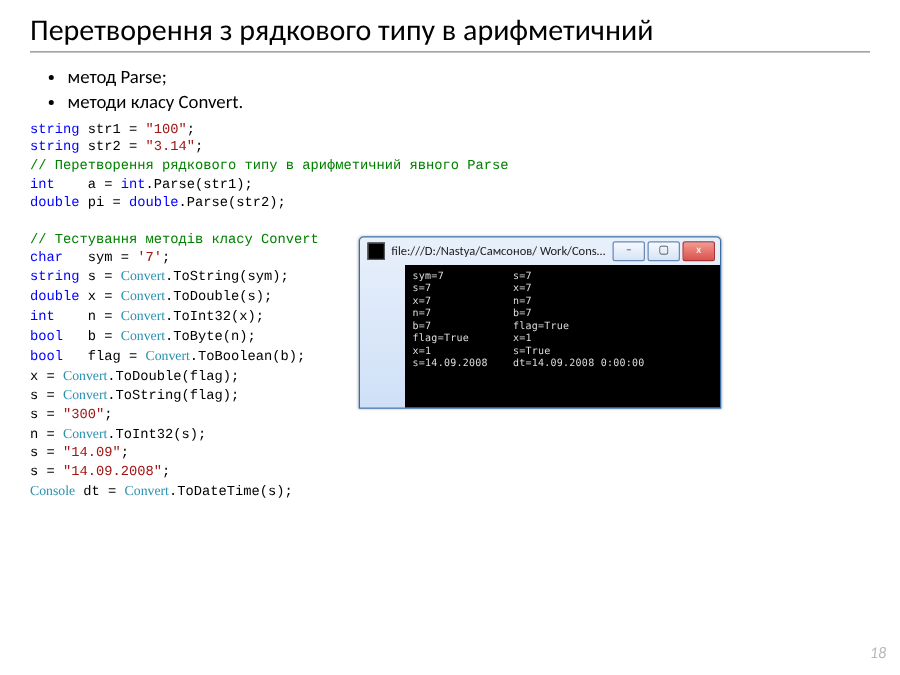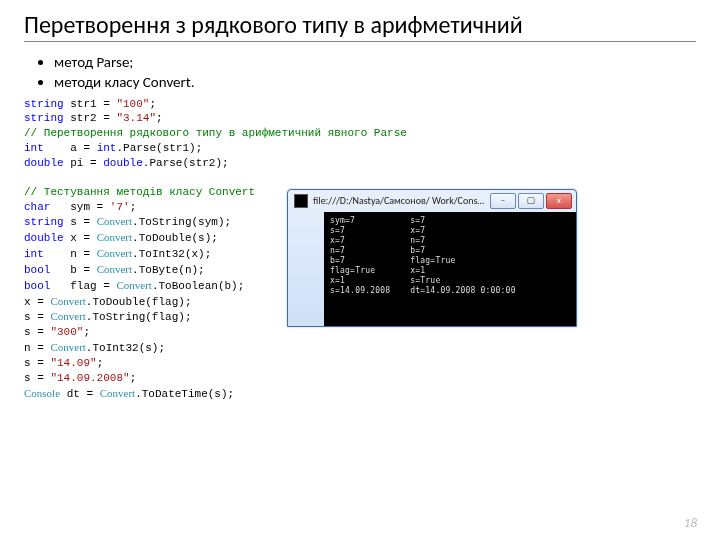--- a/index.html
+++ b/index.html
@@ -121,21 +121,21 @@
     font-size: 8px;
     line-height: 1.25;
     padding: 4px 6px 10px 6px;
     min-height: 100px;
     white-space: pre;
     letter-spacing: 0.2px;
     margin-left: 36px;
   }
   .page-num {
     position: absolute;
-    right: 23px;
+    right: 11px;
     bottom: 10px;
     color: #b9b9b9;
     font-size: 13px;
     font-style: italic;
   }
 </style>
 </head>
 <body>
 
 <div class="slide">

